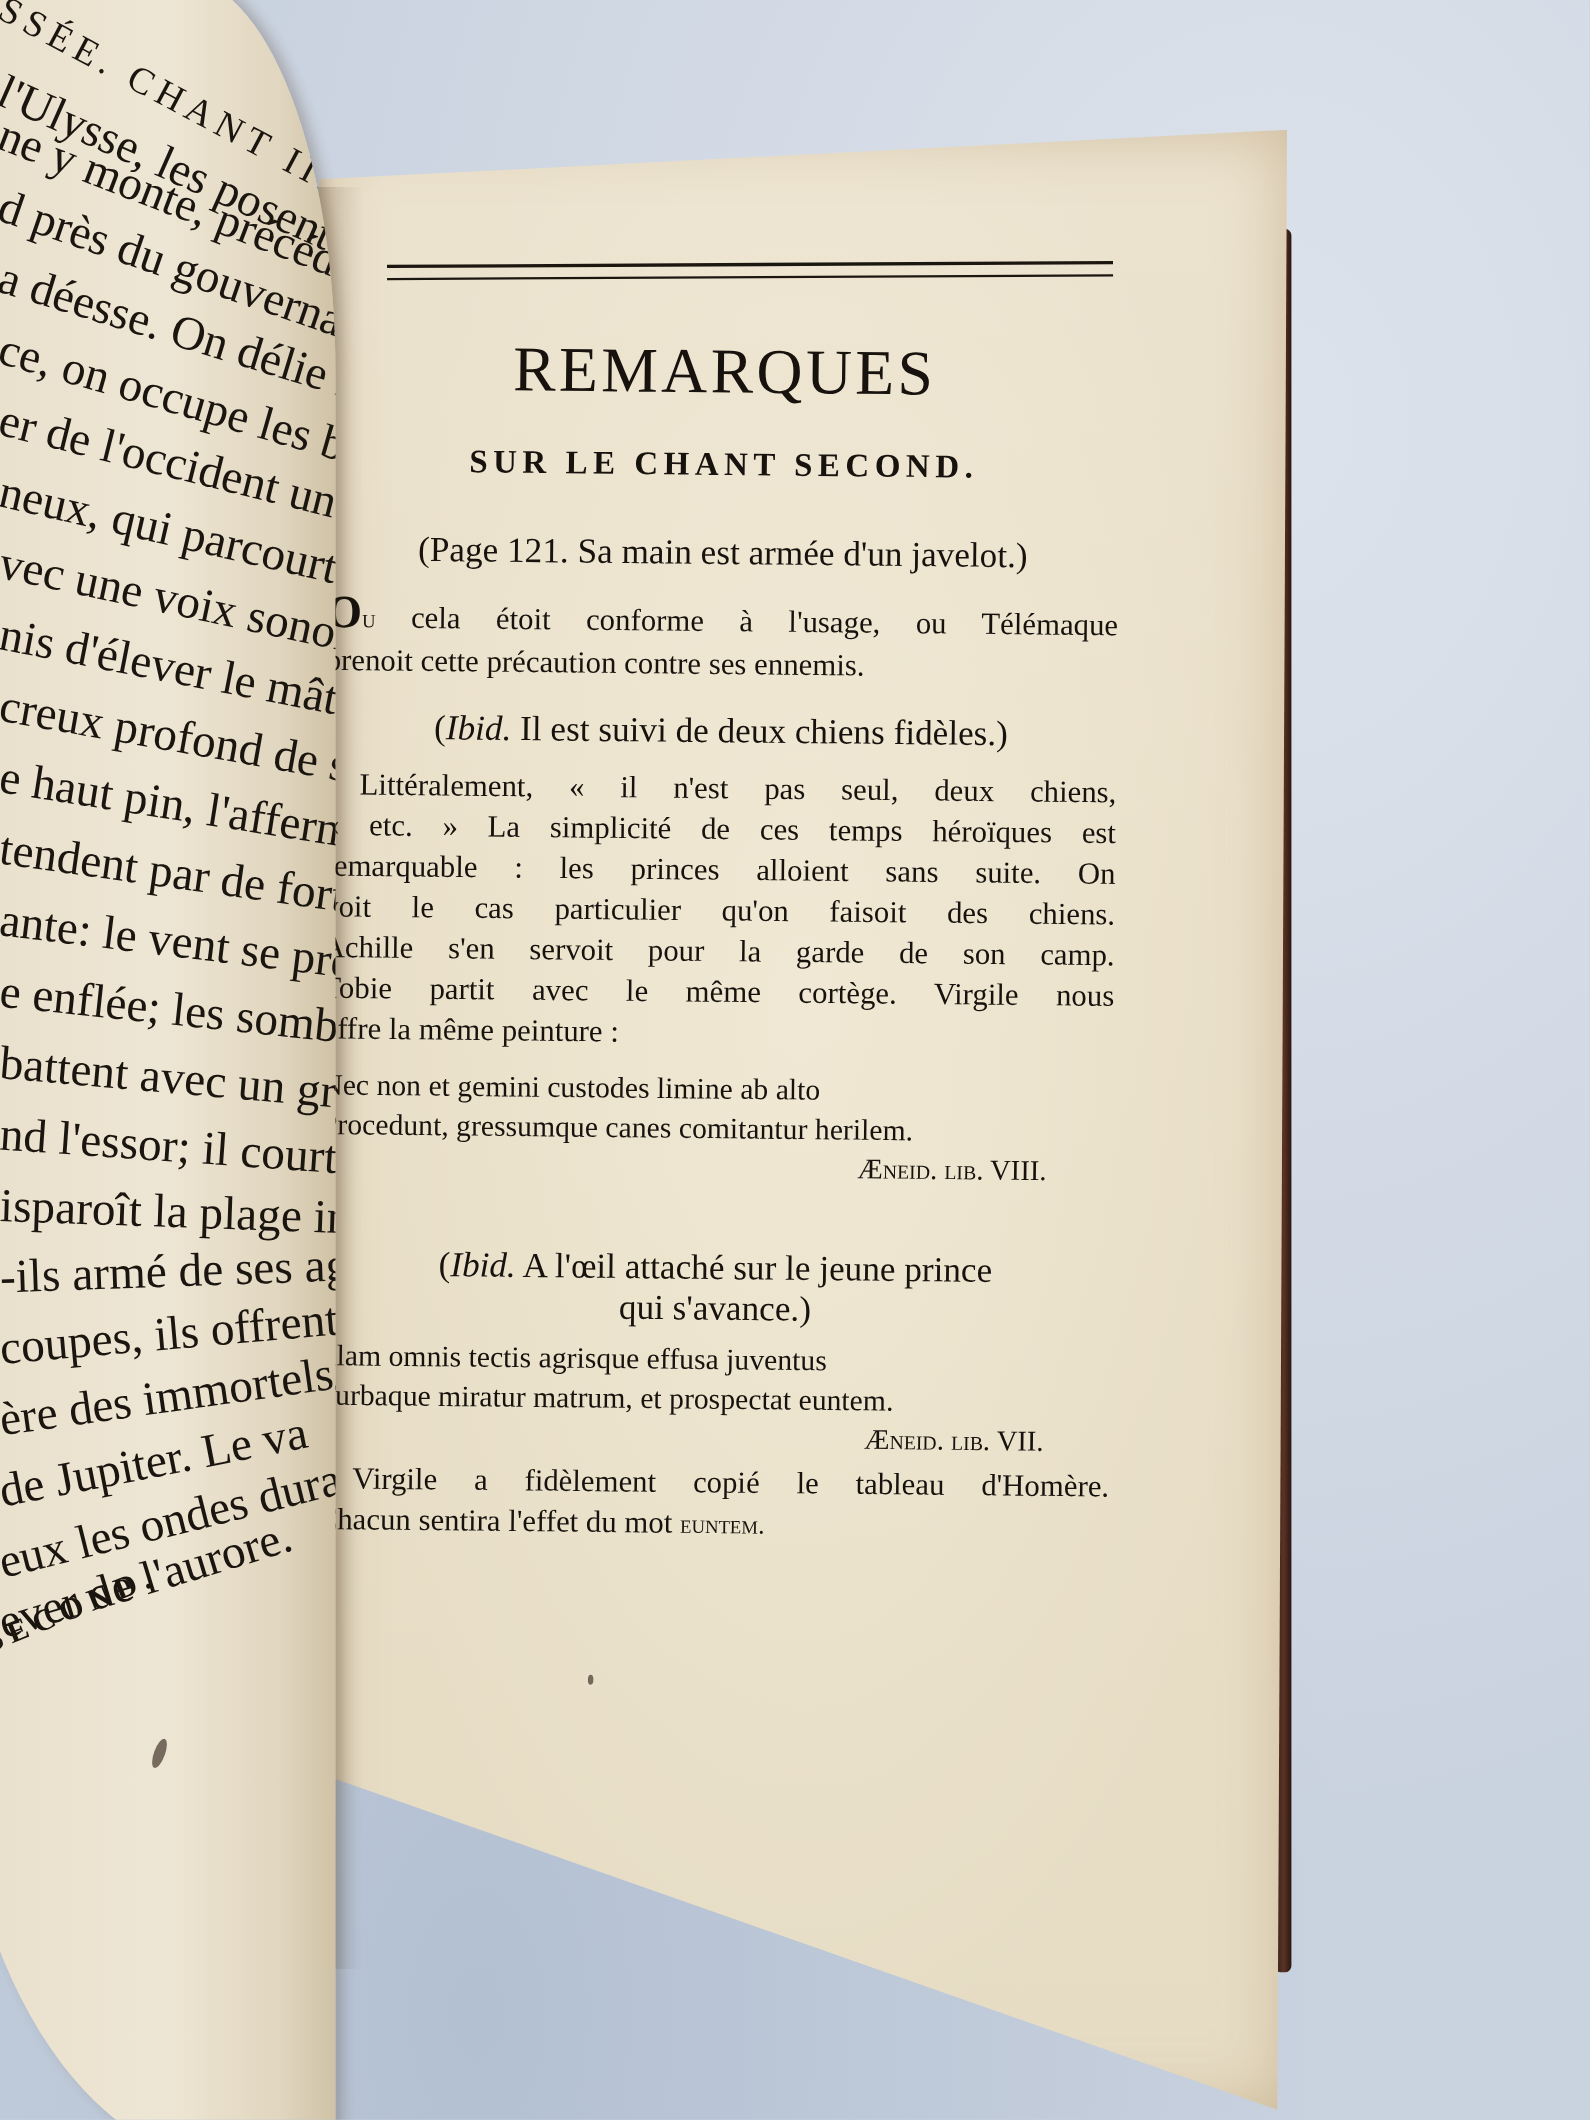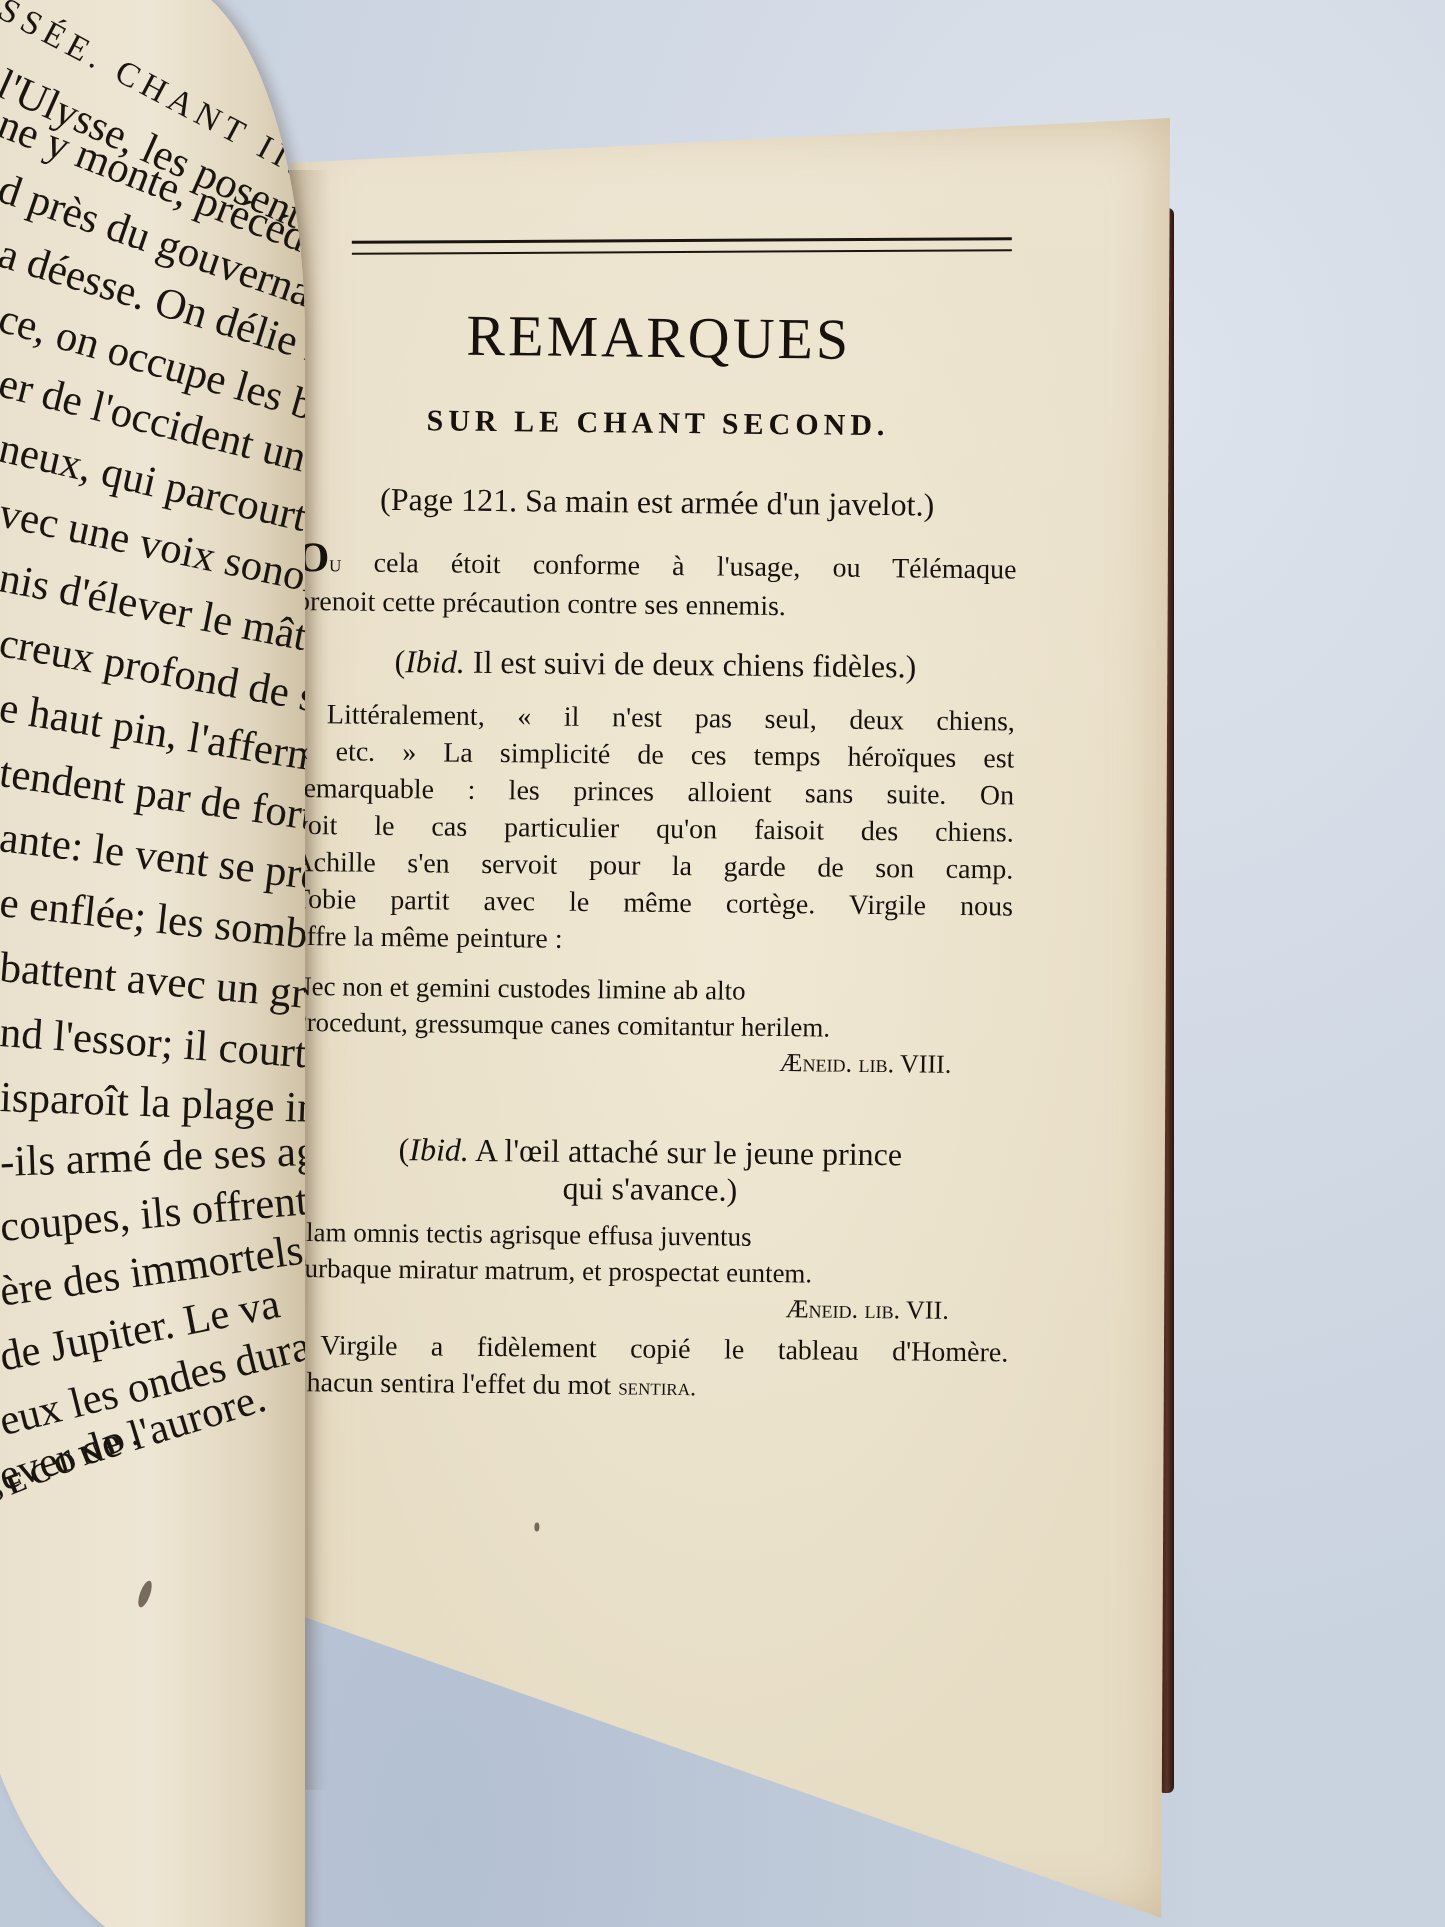--- a/index.html
+++ b/index.html
@@ -156,21 +156,21 @@
   <div class="block" style="top:900px;">
     <span class="heading">(<span class="it">Ibid.</span><span> A l'œil attaché sur le jeune prince</span></span>
     <span class="heading">qui s'avance.)</span>
     <div style="margin-top:10px;">
       <span class="verse-line">Illam omnis tectis agrisque effusa juventus</span>
       <span class="verse-line">Turbaque miratur matrum, et prospectat euntem.</span>
       <span class="citation"><span class="ae">Æneid.</span><span class="ae"> lib. VII.</span></span>
     </div>
     <div style="margin-top:4px;">
       <span class="para-line indent">Virgile a fidèlement copié le tableau d'Homère.</span>
-      <span class="para-line last"><span>Chacun sentira l'effet du mot </span><span class="smallcap">sentira.</span></span>
+      <span class="para-line last"><span>Chacun sentira l'effet du mot </span><span class="smallcap">euntem.</span></span>
     </div>
   </div>
 
   <div class="spot" style="left:248px; top:1290px; width:5px; height:9px;"></div>
 </div>
 
 <div class="left-page">
   <div class="left-running-head">SSÉE. CHANT II.</div>
   <div class="left-text">
     <span class="left-line" style="top:70px;  transform:rotate(24deg);">l'Ulysse, les posent dans</span>

